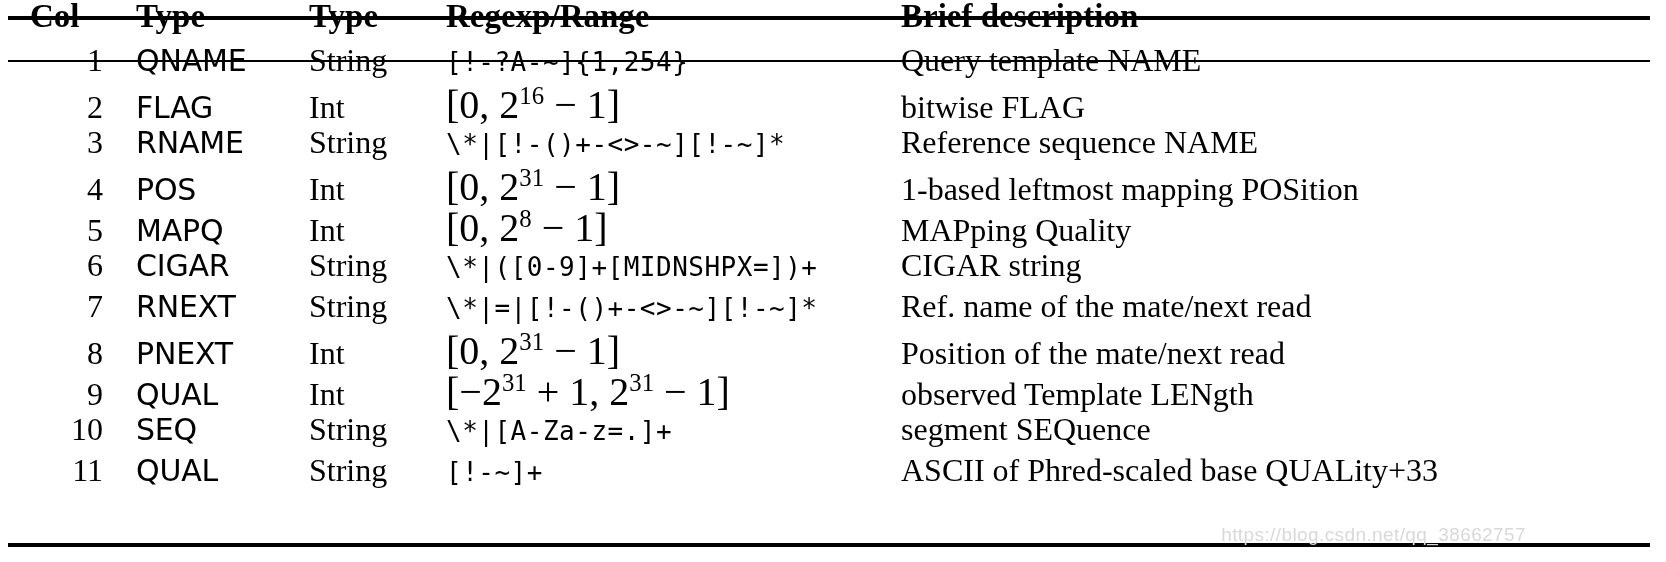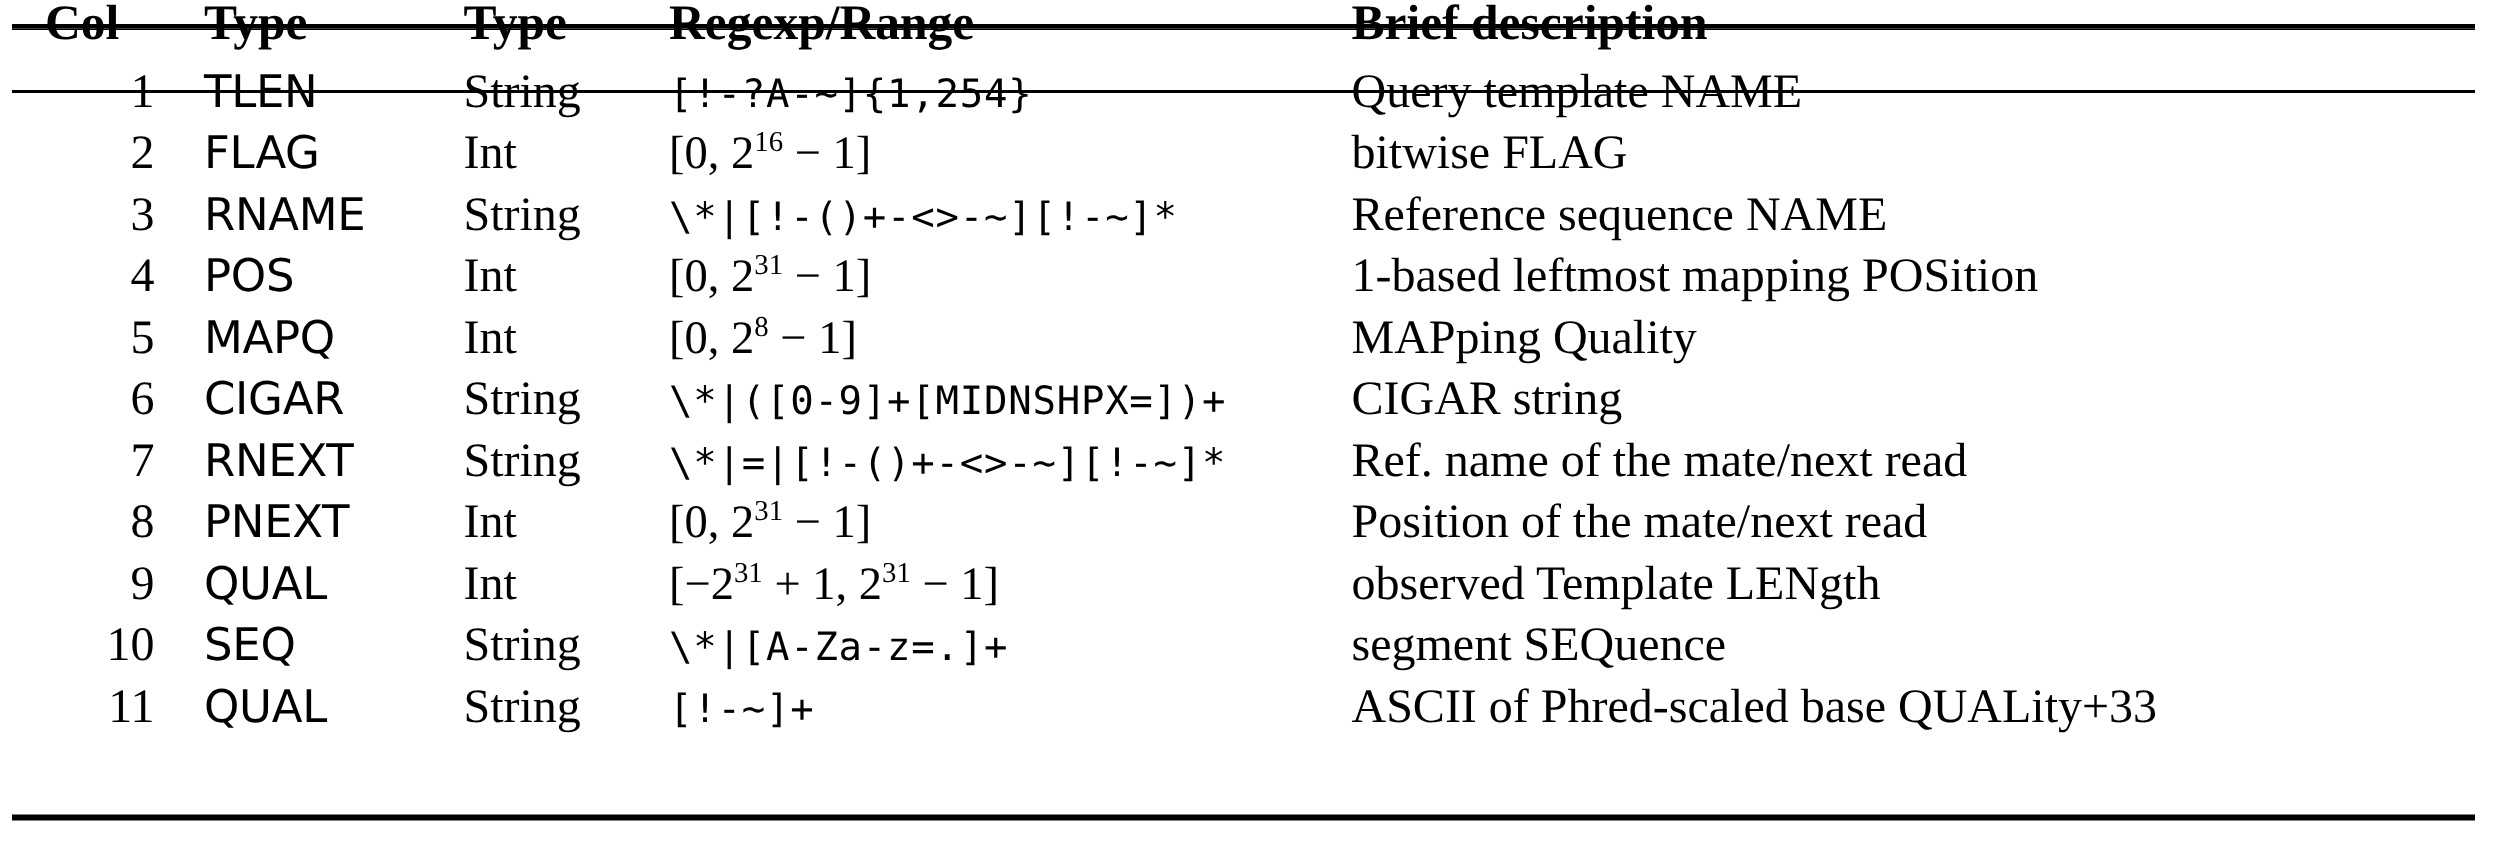--- a/index.html
+++ b/index.html
@@ -120,21 +120,21 @@
     padding-left: 8px;
     font-family: "Liberation Serif", "DejaVu Serif", serif;
   }
   td.regex .mono {
     font-family: "DejaVu Sans Mono", "Liberation Mono", monospace;
     font-size: 26px;
     letter-spacing: 0.5px;
   }
   td.regex .math {
     font-family: "Liberation Serif", "DejaVu Serif", serif;
-    font-size: 31px;
+    font-size: 40px;
   }
   td.regex .math sup {
     font-size: 0.62em;
     vertical-align: super;
     line-height: 0;
   }
 
   td.desc {
     padding-left: 8px;
     font-family: "Liberation Serif", "DejaVu Serif", serif;
@@ -174,21 +174,21 @@
         <th class="h-col">Col</th>
         <th class="h-field">Type</th>
         <th class="h-type">Type</th>
         <th class="h-regex">Regexp/Range</th>
         <th class="h-desc">Brief description</th>
       </tr>
     </thead>
     <tbody id="table-body">
         <tr>
           <td class="col-num">1</td>
-          <td class="field-name">TLEN</td>
+          <td class="field-name">QNAME</td>
           <td class="type-name">String</td>
           <td class="regex"><span class="mono">[!-?A-~]{1,254}</span></td>
           <td class="desc">Query template NAME</td>
         </tr>
         <tr>
           <td class="col-num">2</td>
           <td class="field-name">FLAG</td>
           <td class="type-name">Int</td>
           <td class="regex"><span class="math">[0, 2<sup>16</sup> − 1]</span></td>
           <td class="desc">bitwise FLAG</td>
@@ -252,13 +252,14 @@
         <tr>
           <td class="col-num">11</td>
           <td class="field-name">QUAL</td>
           <td class="type-name">String</td>
           <td class="regex"><span class="mono">[!-~]+</span></td>
           <td class="desc">ASCII of Phred-scaled base QUALity+33</td>
         </tr>
       </tbody>
   </table>
 
+  <div class="watermark">https://blog.csdn.net/qq_38662757</div>
 </div>
 
 </body></html>

